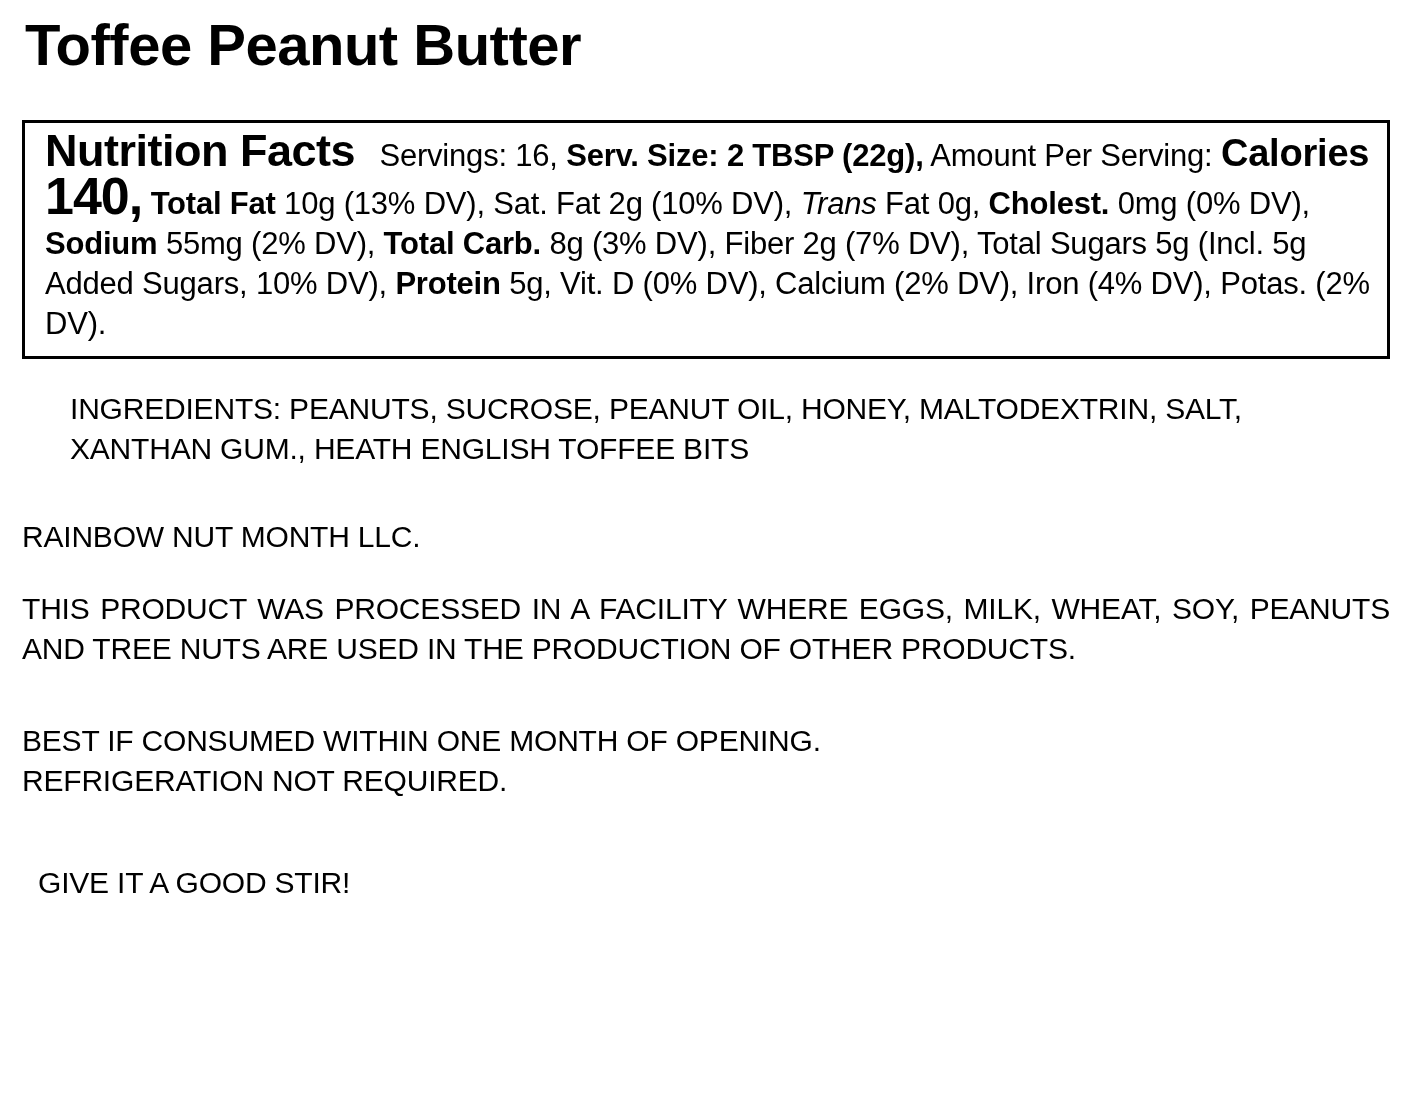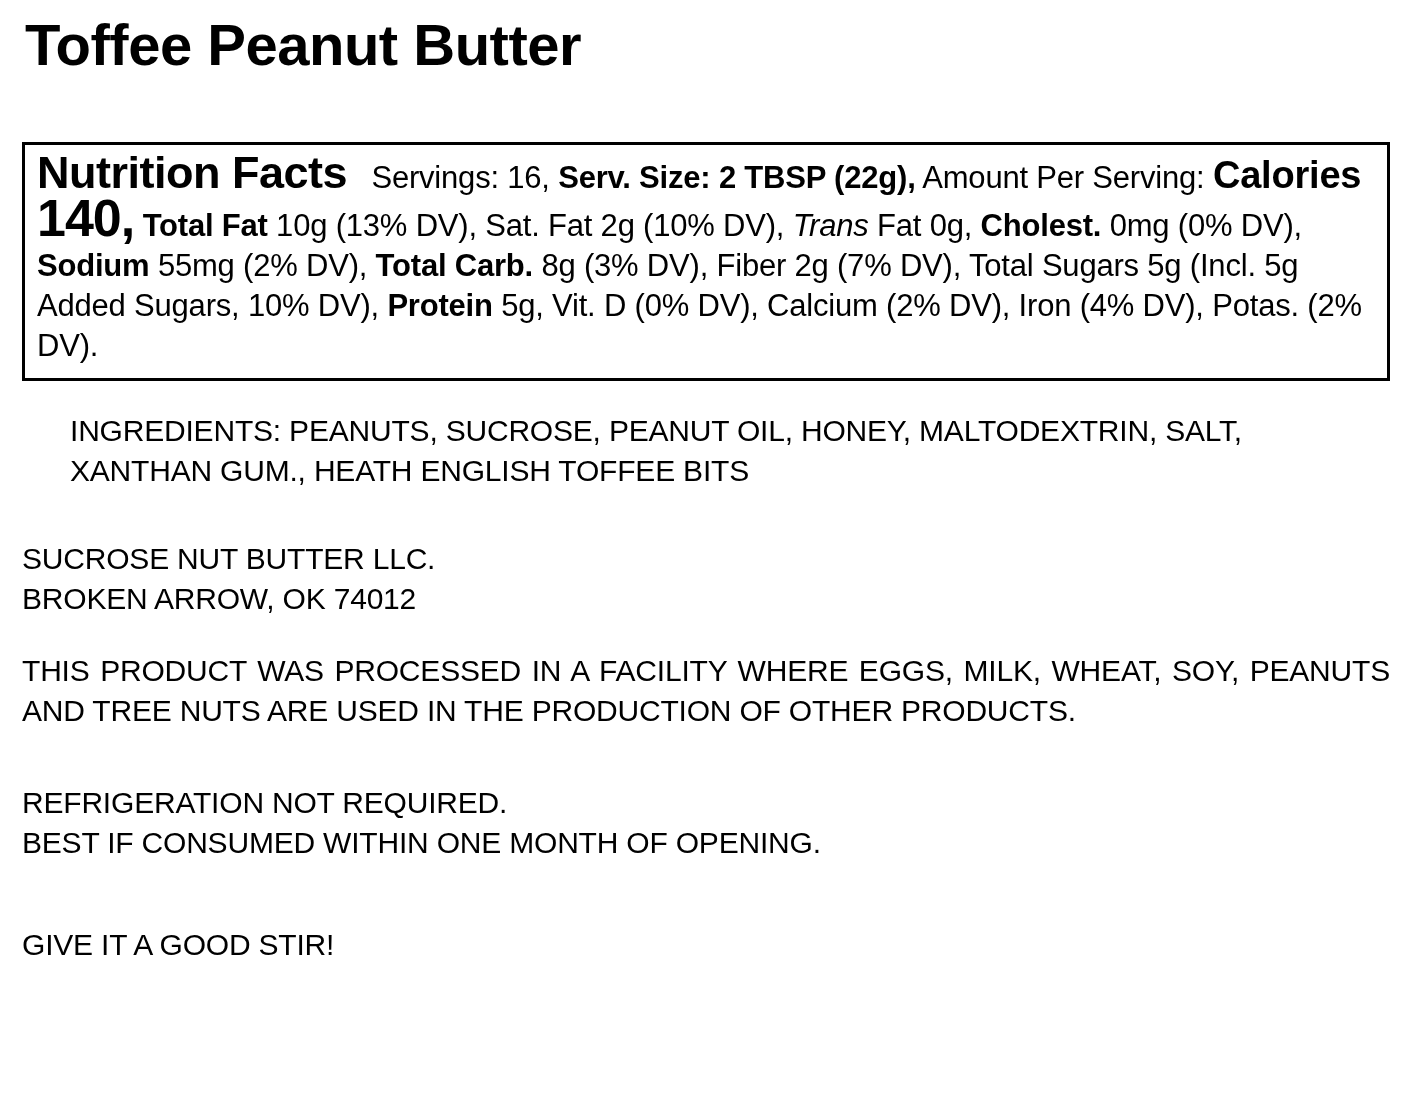--- a/index.html
+++ b/index.html
@@ -21,23 +21,23 @@
   .product-title {
     margin: 0;
     padding-top: 10px;
     padding-left: 3px;
     font-size: 58px;
     line-height: 70px;
     font-weight: 700;
     letter-spacing: -0.5px;
   }
   .nf-box {
-    margin-top: 62px;
+    margin-top: 40px;
     border: 3px solid #000000;
-    padding: 8px 12px 12px 12px;
+    padding: 8px 12px 12px 20px;
     box-sizing: border-box;
   }
   .nf-text {
     margin: 0;
     font-size: 31px;
     line-height: 40px;
     letter-spacing: -0.2px;
   }
   .nf-heading {
     font-size: 45px;
@@ -61,44 +61,43 @@
     margin: 0;
     font-size: 30px;
     line-height: 40px;
     letter-spacing: -0.2px;
   }
   .mt-ingredients { margin-top: 30px; margin-left: 48px; }
   .mt-contains    { margin-top: 40px; }
   .mt-manufacturer{ margin-top: 48px; }
   .mt-facility    { margin-top: 32px; }
   .mt-storage     { margin-top: 52px; }
-  .mt-stir        { margin-top: 62px; }
+  .mt-stir        { margin-top: 62px; margin-left: 16px; }
   .justify { text-align: justify; }
 </style>
 </head>
 <body>
 
 <main class="page">
 
   <h1 class="product-title">Toffee Peanut Butter</h1>
 
   <section class="nf-box">
     <p class="nf-text"><span class="nf-heading">Nutrition Facts</span><span class="nf-regular"> Servings: 16, </span><span class="nf-bold">Serv. Size: 2 TBSP (22g),</span><span class="nf-regular"> Amount Per Serving: </span><span class="nf-calories-label">Calories </span><span class="nf-calories-value">140,</span><span class="nf-bold"> Total Fat </span><span class="nf-regular">10g (13% DV), Sat. Fat 2g (10% DV), </span><span class="nf-italic">Trans</span><span class="nf-regular"> Fat 0g, </span><span class="nf-bold">Cholest.</span><span class="nf-regular"> 0mg (0% DV), </span><span class="nf-bold">Sodium</span><span class="nf-regular"> 55mg (2% DV), </span><span class="nf-bold">Total Carb.</span><span class="nf-regular"> 8g (3% DV), Fiber 2g (7% DV), Total Sugars 5g (Incl. 5g Added Sugars, 10% DV), </span><span class="nf-bold">Protein</span><span class="nf-regular"> 5g, Vit. D (0% DV), Calcium (2% DV), Iron (4% DV), Potas. (2% DV).</span></p>
   </section>
 
   <p class="body-text mt-ingredients">INGREDIENTS: PEANUTS, SUCROSE, PEANUT OIL, HONEY, MALTODEXTRIN, SALT, XANTHAN GUM., HEATH ENGLISH TOFFEE BITS</p>
 
 
   <div class="body-text mt-manufacturer">
-    <div>SUCROSE NUT BUTTER LLC.</div>
-    <div>BROKEN ARROW, OK 74012</div>
+    <div>RAINBOW NUT MONTH LLC.</div>
   </div>
 
   <p class="body-text justify mt-facility">THIS PRODUCT WAS PROCESSED IN A FACILITY WHERE EGGS, MILK, WHEAT, SOY, PEANUTS AND TREE NUTS ARE USED IN THE PRODUCTION OF OTHER PRODUCTS.</p>
 
   <div class="body-text mt-storage">
+    <div>BEST IF CONSUMED WITHIN ONE MONTH OF OPENING.</div>
     <div>REFRIGERATION NOT REQUIRED.</div>
-    <div>BEST IF CONSUMED WITHIN ONE MONTH OF OPENING.</div>
   </div>
 
   <p class="body-text mt-stir">GIVE IT A GOOD STIR!</p>
 
 </main>
 
 </body></html>

